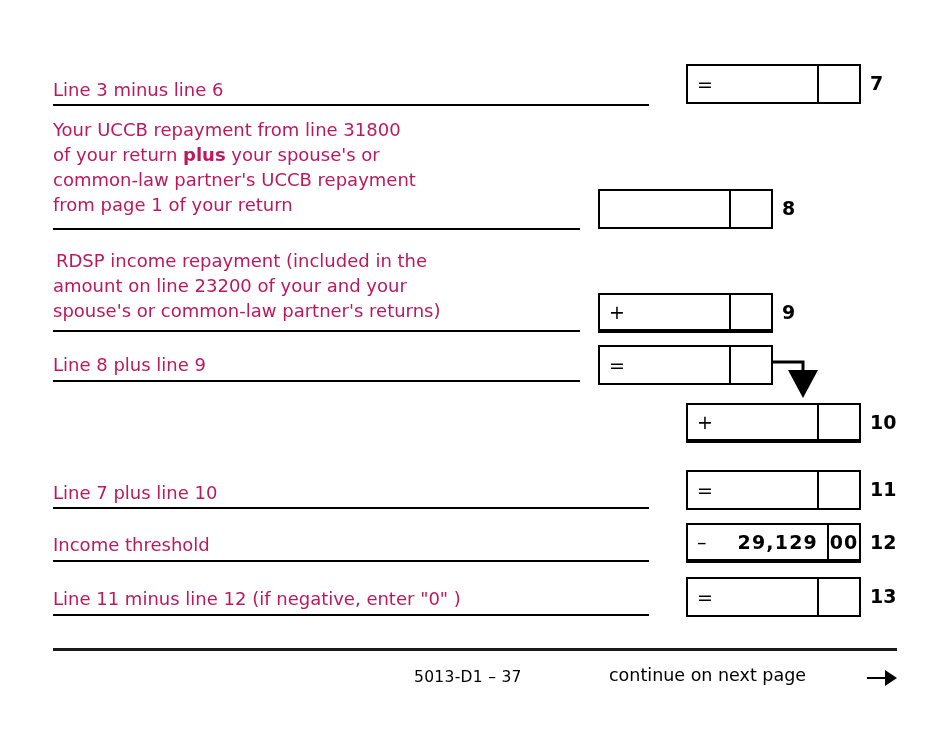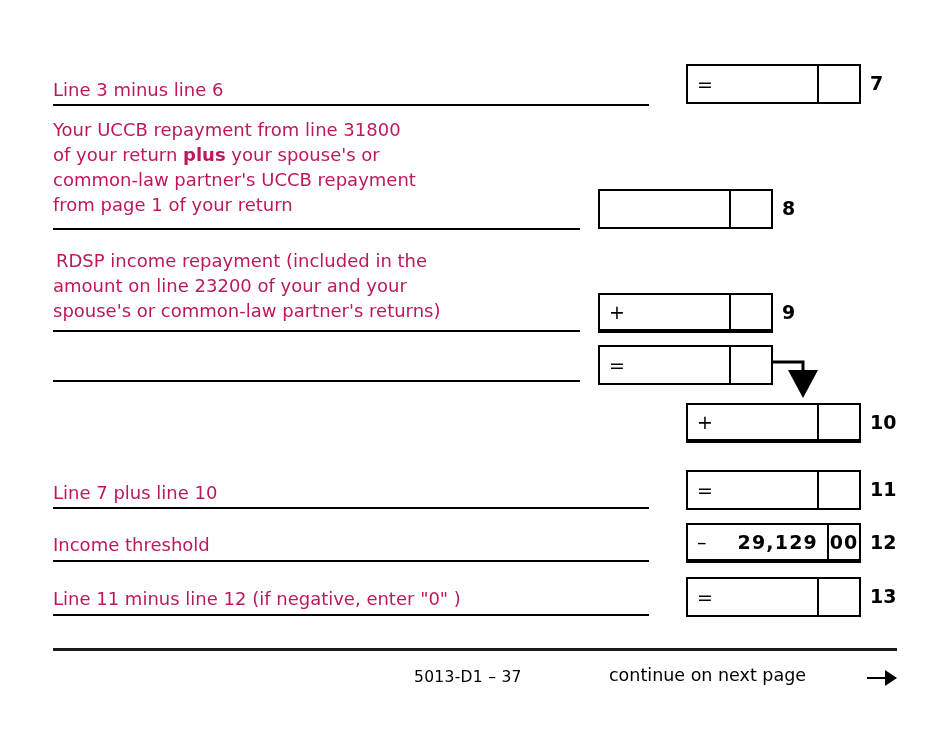--- a/index.html
+++ b/index.html
@@ -161,20 +161,21 @@
 
   <div class="box heavy" style="left:598px; top:293px; width:175px; height:40px;">
     <div class="box-dollars">
       <span class="box-op">+</span>
       <span class="box-amount"></span>
     </div>
     <div class="box-cents" style="width:42px;"></div>
   </div>
   <div class="box-num" style="left:782px; top:303px;">9</div>
 
+  <div class="label" style="left:53px; top:352px;">Line 8 plus line 9</div>
   <div class="rule" style="left:53px; top:380px; width:527px;"></div>
 
   <div class="box" style="left:598px; top:345px; width:175px; height:40px;">
     <div class="box-dollars">
       <span class="box-op">=</span>
       <span class="box-amount"></span>
     </div>
     <div class="box-cents" style="width:42px;"></div>
   </div>
 

